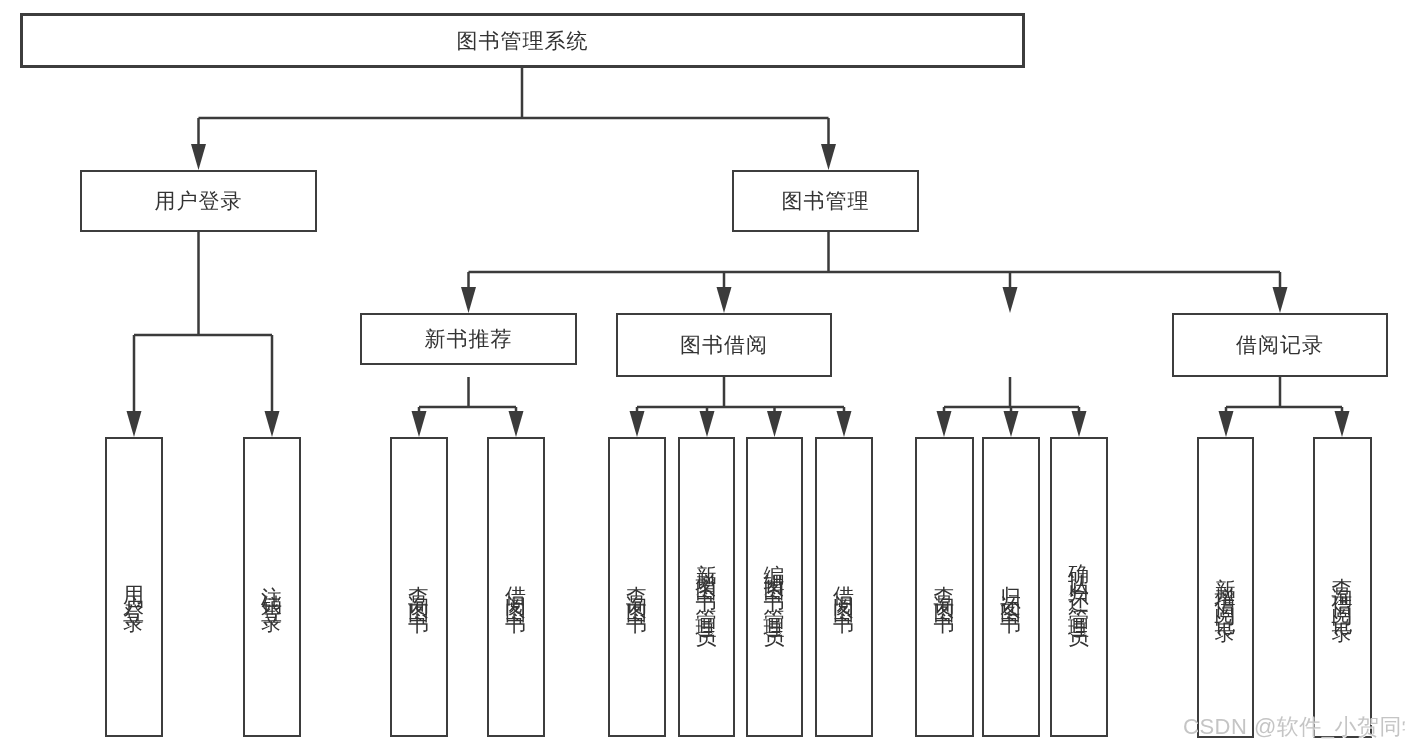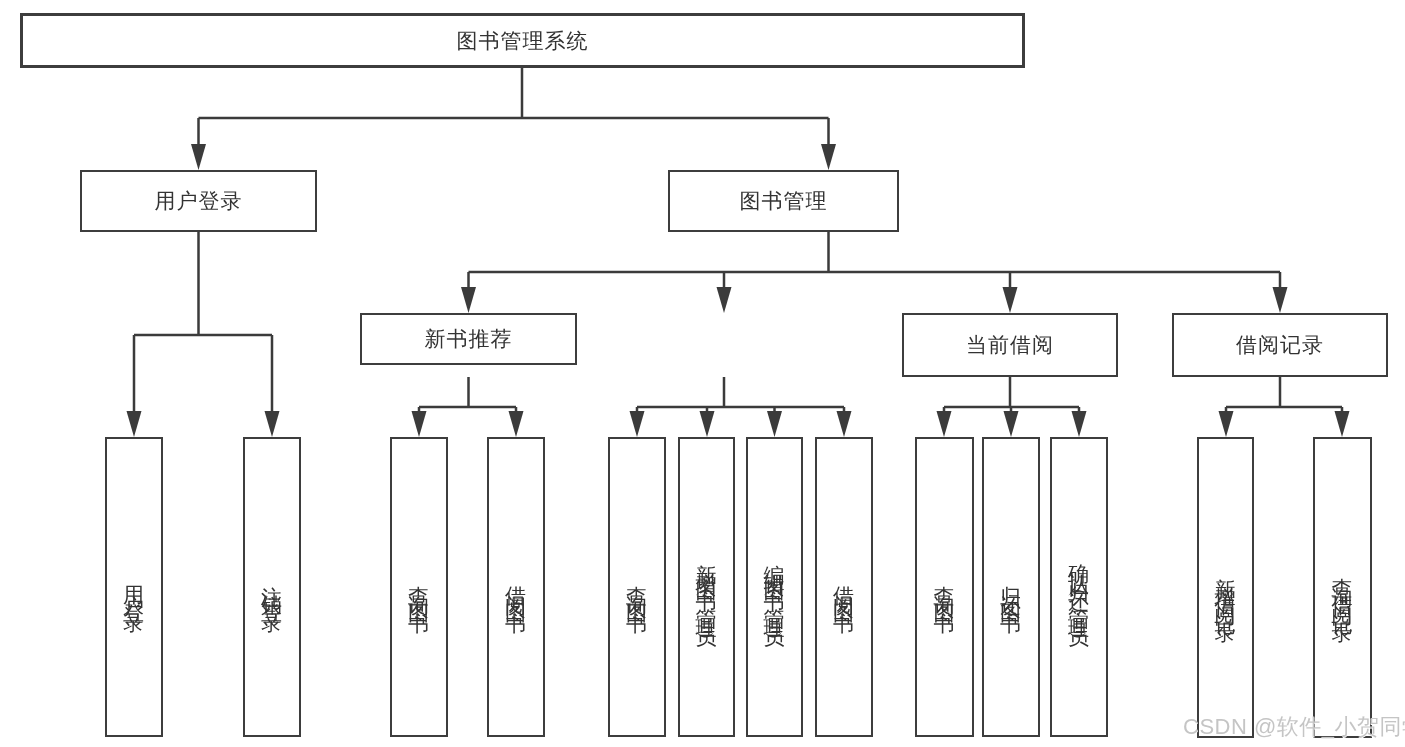--- a/index.html
+++ b/index.html
@@ -76,29 +76,29 @@
     </g>
   </svg>
 
   <div class="node root" style="left:20px; top:13px; width:1005px; height:55px;">
     <span class="h-label">图书管理系统</span>
   </div>
 
   <div class="node" style="left:80px; top:170px; width:237px; height:62px;">
     <span class="h-label">用户登录</span>
   </div>
-  <div class="node" style="left:668px; top:170px; width:231px; height:62px;">
+  <div class="node" style="left:732px; top:170px; width:187px; height:62px;">
     <span class="h-label">图书管理</span>
   </div>
 
   <div class="node" style="left:360px; top:313px; width:217px; height:52px;">
     <span class="h-label">新书推荐</span>
   </div>
-  <div class="node" style="left:902px; top:313px; width:216px; height:64px;">
-    <span class="h-label">当前借阅</span>
+  <div class="node" style="left:616px; top:313px; width:216px; height:64px;">
+    <span class="h-label">图书借阅</span>
   </div>
   <div class="node" style="left:1172px; top:313px; width:216px; height:64px;">
     <span class="h-label">借阅记录</span>
   </div>
 
   <div class="node" style="left:105px; top:437px; width:58px; height:300px;">
     <span class="v-label">用户登录</span>
   </div>
   <div class="node" style="left:243px; top:437px; width:58px; height:300px;">
     <span class="v-label">注销登录</span>

